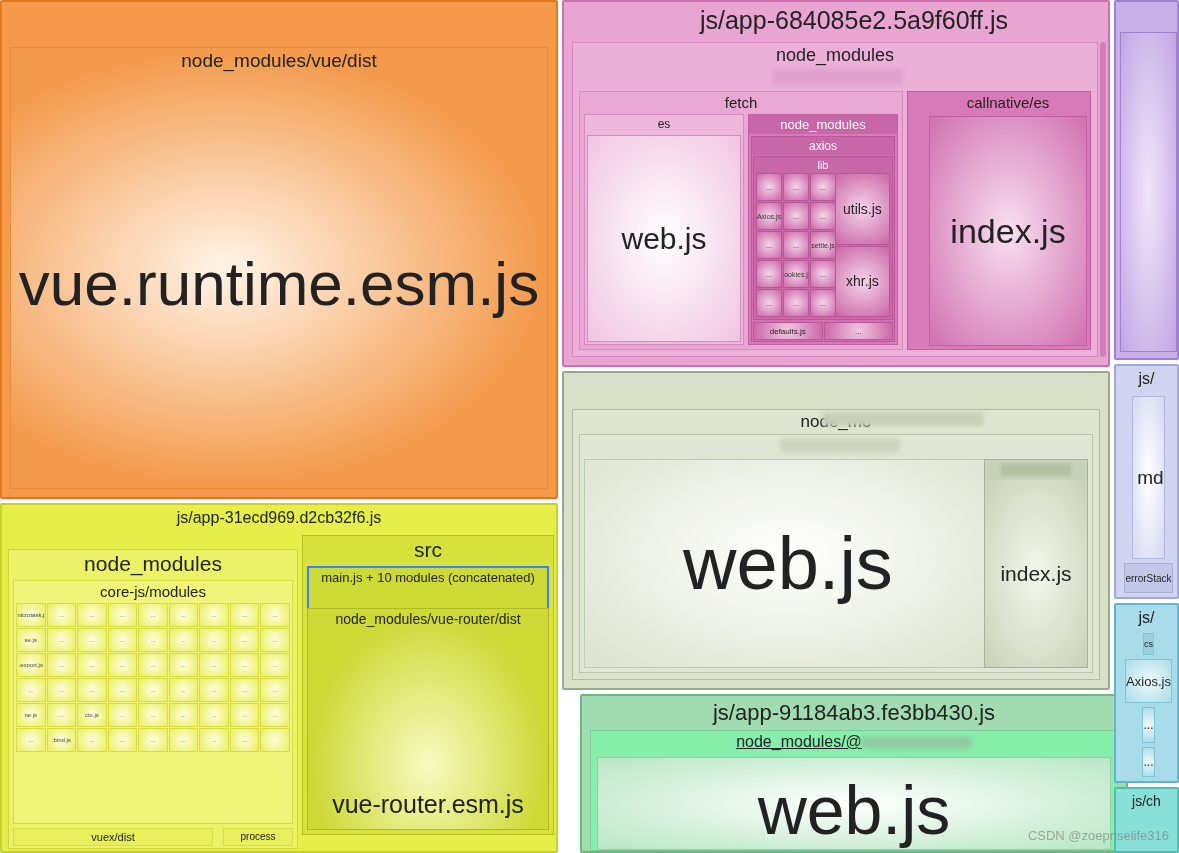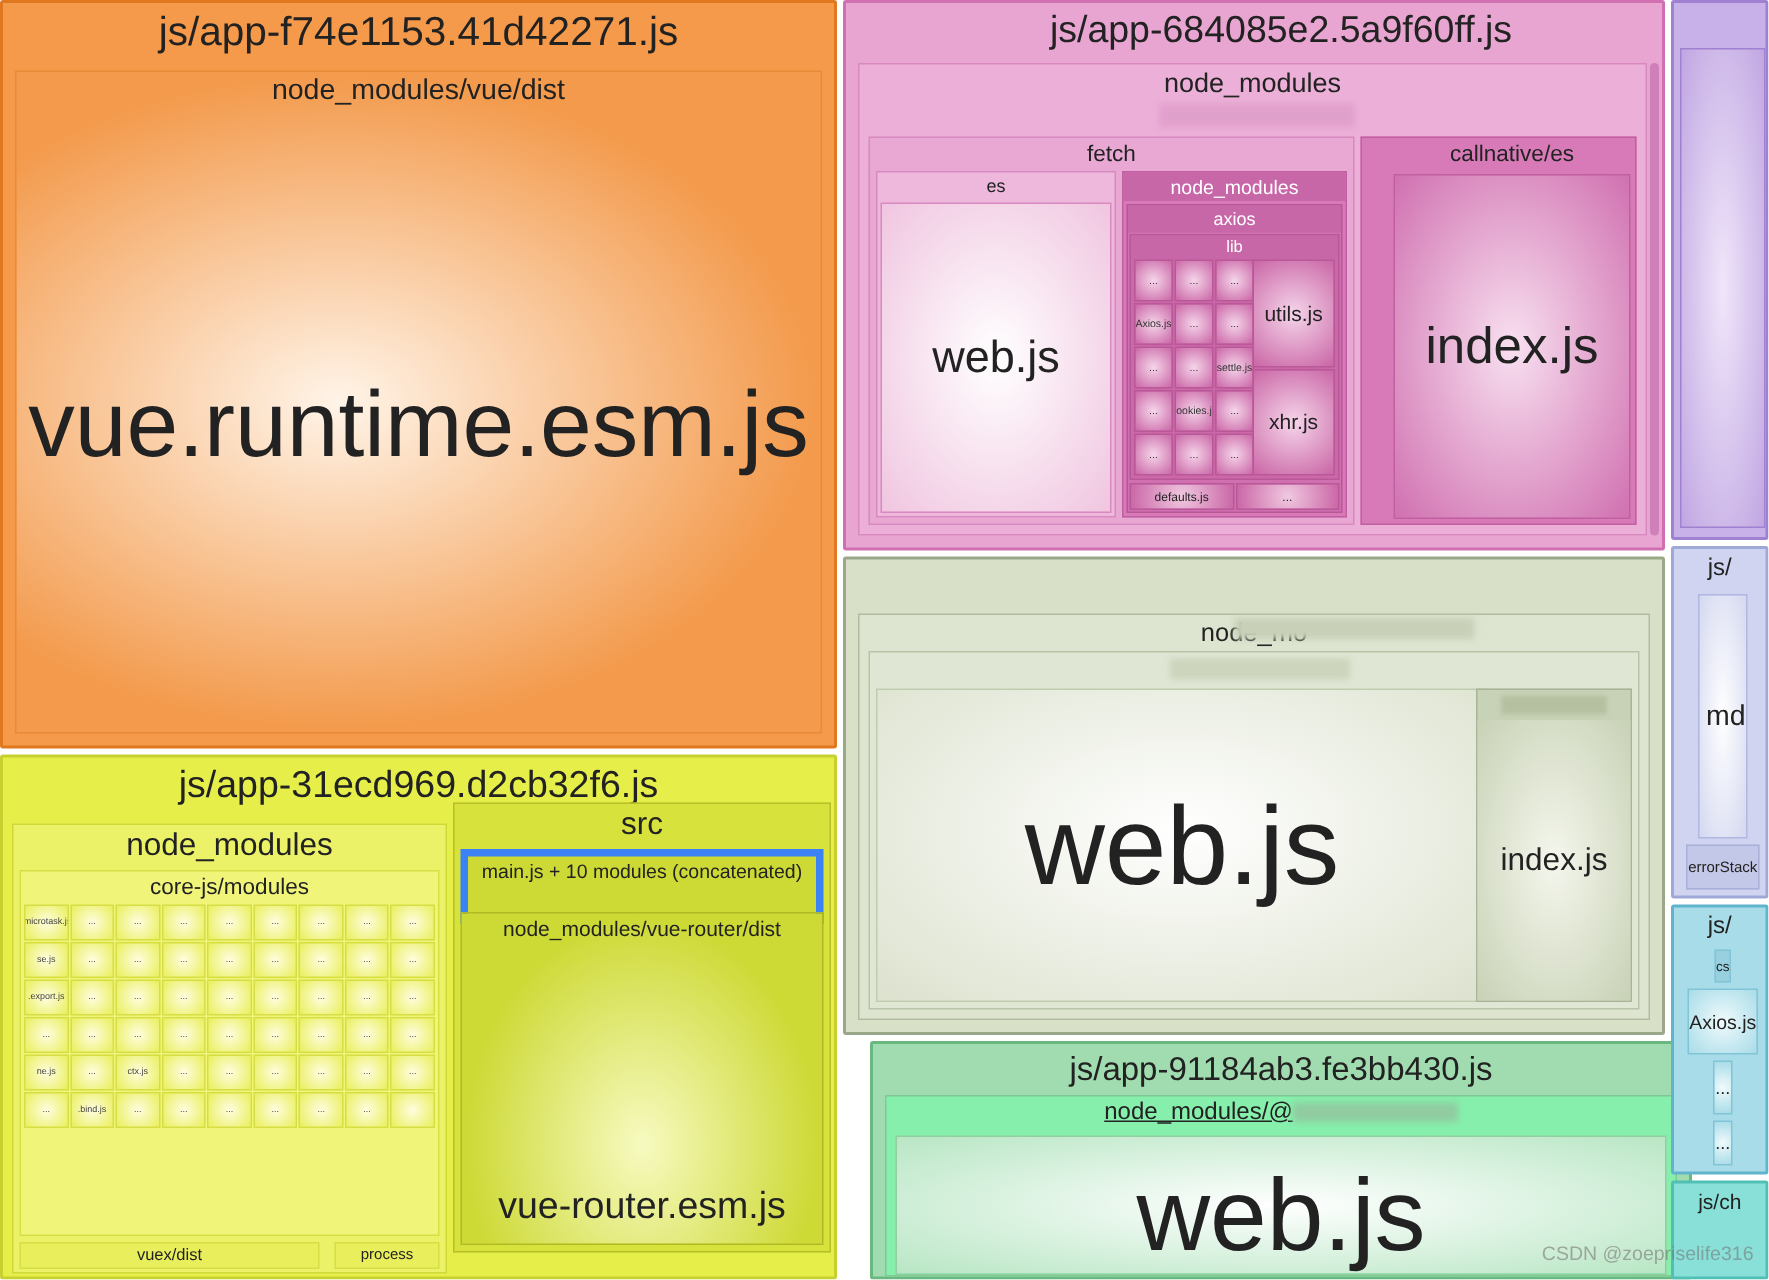--- a/index.html
+++ b/index.html
@@ -11,32 +11,32 @@
 .watermark { position: absolute; right: 10px; bottom: 10px; font-size: 13px; color: rgba(120,120,120,0.6); font-family: sans-serif; z-index: 99; }
 
 
 #b1 { left: 0; top: 0; width: 558px; height: 499px; background: #f5994a; border-color: #e07820; }
 #b1 .title { font-size: 27px; }
 #b1 .sub1 { position: absolute; left: 8px; top: 45px; right: 8px; bottom: 8px; background: radial-gradient(ellipse at 40% 50%, #fff4e8, #f39a4c 70%); border: 1px solid #e88c38; }
 #b1 .big { font-size: 62px; position: absolute; left: 0; right: 0; top: 200px; text-align: center; white-space: nowrap; overflow: hidden; }
 
 
 #b2 { left: 0; top: 503px; width: 558px; height: 350px; background: #e6ee4a; border-color: #c8d030; }
-#b2 .title { font-size: 25px; }
+#b2 .title { font-size: 16px; }
 #b2-nm { position: absolute; left: 6px; top: 44px; width: 290px; height: 300px; background: #ecf268; border: 1px solid #d0d838; }
 #b2-nm .subtitle { font-size: 21px; }
 #b2-nm .core { position: absolute; left: 4px; top: 30px; right: 4px; bottom: 24px; background: #f0f57a; border: 1px solid #d6de44; }
 #b2-nm .core .subtitle { font-size: 15px; }
 #b2-nm .grid { position: absolute; left: 2px; top: 22px; right: 2px; bottom: 2px; display: grid; grid-template-columns: repeat(9,1fr); grid-auto-rows: 24px; gap: 1px; }
 #b2-nm .cell { background: radial-gradient(circle,#fffde0,#e9ef5c); border: 1px solid #d6de44; font-size: 6px; display: flex; align-items: center; justify-content: center; color: #444; white-space: nowrap; overflow: hidden; }
 #b2-nm .vuex { position: absolute; left: 4px; bottom: 2px; width: 200px; height: 18px; background: #e9ef5c; border: 1px solid #d6de44; font-size: 11px; text-align: center; line-height: 16px; }
 #b2-nm .process { position: absolute; right: 4px; bottom: 2px; width: 70px; height: 18px; background: #e9ef5c; border: 1px solid #d6de44; font-size: 10px; text-align: center; line-height: 16px; }
 #b2-src { position: absolute; left: 300px; top: 30px; width: 252px; height: 300px; background: #d8e23c; border: 1px solid #b8c028; }
 #b2-src .subtitle { font-size: 21px; }
-#b2-src .main { position: absolute; left: 4px; top: 30px; right: 4px; height: 50px; background: #cdd934; border: 5px solid #3b82f6; font-size: 13px; text-align: center; padding: 2px; }
+#b2-src .main { position: absolute; left: 4px; top: 30px; right: 4px; height: 50px; background: #cdd934; border: 2px solid #3b82f6; font-size: 13px; text-align: center; padding: 2px; }
 #b2-src .router { position: absolute; left: 4px; top: 72px; right: 4px; bottom: 4px; background: radial-gradient(ellipse at 50% 70%, #f7fac0, #cdd934 70%); border: 1px solid #b0ba24; display: flex; flex-direction: column; }
 #b2-src .router .subtitle { font-size: 14px; }
 #b2-src .router .big2 { font-size: 25px; margin-top: auto; margin-bottom: 10px; text-align: center; }
 
 
 #b3 { left: 562px; top: 0; width: 548px; height: 367px; background: #e9a5d1; border-color: #d070b0; }
 #b3 .title { font-size: 25px; margin-left: 36px; }
 #b3-nm { position: absolute; left: 8px; top: 40px; right: 10px; bottom: 8px; background: #ecb0d8; border: 1px solid #d88ac0; }
 #b3-nm .subtitle { font-size: 18px; }
 #b3-blur { position: absolute; left: 200px; top: 26px; width: 130px; height: 16px; background: #e0a0cc; filter: blur(2px); }
@@ -103,21 +103,20 @@
 #b8 .r4 { height: 30px; font-size: 12px; }
 
 
 #b9 { left: 1114px; top: 787px; width: 65px; height: 66px; background: #88e0d8; border-color: #50c0b4; overflow: hidden; }
 #b9 .title { font-size: 14px; white-space: nowrap; }
 </style>
 </head>
 <body>
 
 <div id="b1" class="block">
-  <div class="title">js/app-f74e1153.41d42271.js</div>
   <div class="sub1">
     <div class="subtitle">node_modules/vue/dist</div>
     <div class="big">vue.runtime.esm.js</div>
   </div>
 </div>
 
 <div id="b2" class="block">
   <div class="title">js/app-31ecd969.d2cb32f6.js</div>
   <div id="b2-nm">
     <div class="subtitle">node_modules</div>

